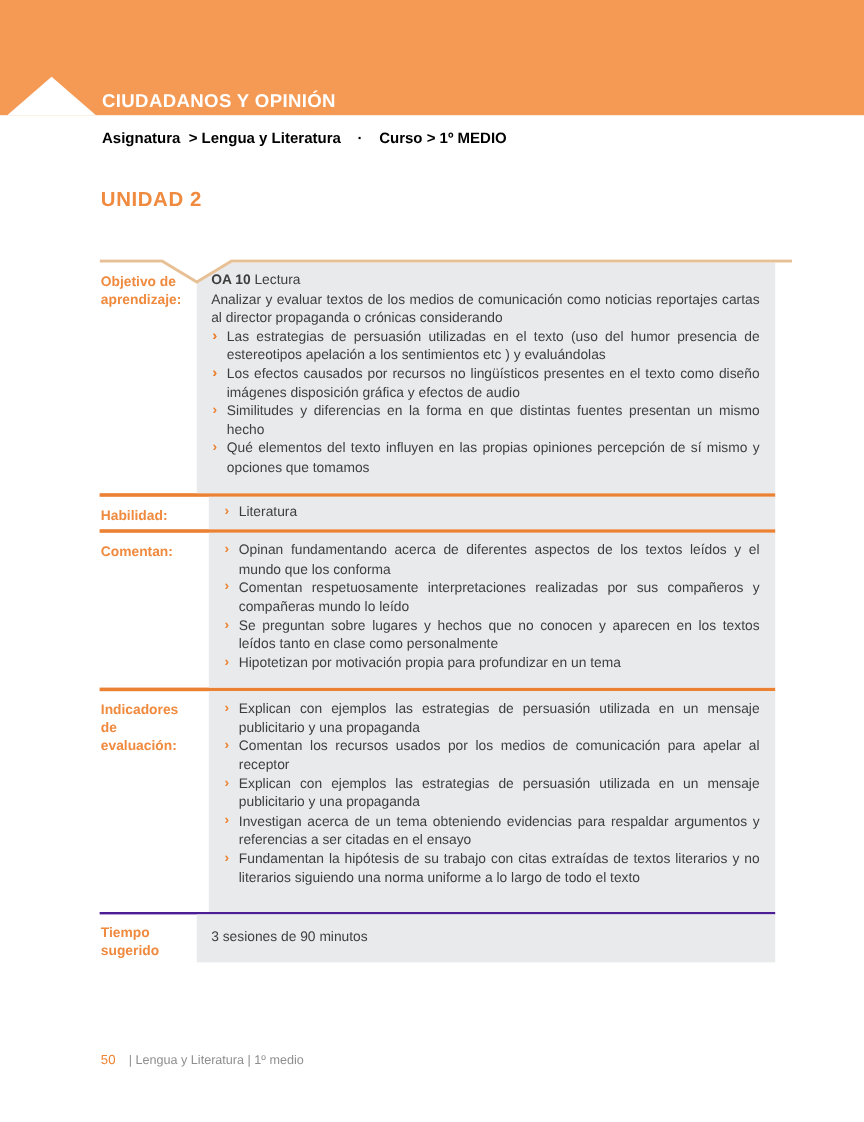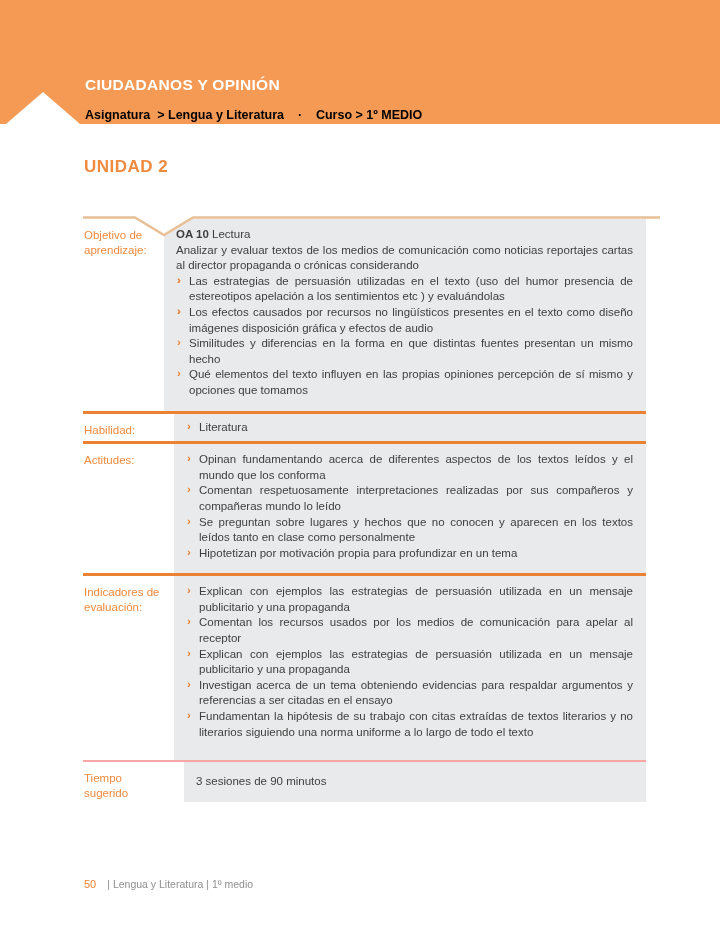--- a/index.html
+++ b/index.html
@@ -6,21 +6,21 @@
   .page{
     position:relative;
     width:720px;height:935px;
     background:#ffffff;
     font-family:"Liberation Sans","DejaVu Sans",sans-serif;
     color:#3e3e3e;
     overflow:hidden;
   }
   
   .banner{
-    position:absolute;top:0;left:0;width:720px;height:124px;
+    position:absolute;top:0;left:0;width:720px;height:96px;
     background:#F49A55;
   }
   .banner-notch{
     position:absolute;bottom:0;left:6px;
     width:0;height:0;
     border-left:37px solid transparent;
     border-right:37px solid transparent;
     border-bottom:32px solid #ffffff;
   }
   .banner-title{
@@ -39,24 +39,24 @@
   
   .oa-table{
     position:absolute;left:83px;top:217px;width:563px;
   }
   .top-rule{
     position:absolute;top:-1px;left:0;pointer-events:none;z-index:2;
   }
   .rows{margin-top:2px;}
   .row{display:flex;}
   .rule-thick{border-top:3px solid #EB8133;gap:10px;}
-  .rule-thin-dark{border-top:2px solid #fca5a5;gap:20px;}
+  .rule-thin-dark{border-top:2px solid #4c1d95;}
   .cell-label{
     width:76px;flex:0 0 76px;padding:9px 4px 0 1px;
-    color:#EF8A3E;font-size:11.5px;font-weight:normal;line-height:15px;
+    color:#EF8A3E;font-size:11.5px;font-weight:bold;line-height:15px;
   }
   .cell-content{
     flex:1;background:#E9EAEB;
     padding:8px 13px 12px 12px;
     font-size:11.5px;line-height:15.6px;color:#3e3e3e;
   }
   .cell-content.pad-slim{padding-top:6px;padding-bottom:6px;}
   .cell-content.pad-deep{padding-bottom:20px;}
   .cell-content.pad-time{padding-top:12px;}
   .oa-heading{margin:0 0 0 0;}
@@ -118,21 +118,21 @@
       <div class="row rule-thick">
         <div class="cell-label">Habilidad:</div>
         <div class="cell-content pad-slim">
           <ul class="bullets">
             <li><span class="marker">›</span><span>Literatura</span></li>
           </ul>
         </div>
       </div>
 
       <div class="row rule-thick">
-        <div class="cell-label">Actitudes:</div>
+        <div class="cell-label">Comentan:</div>
         <div class="cell-content">
           <ul class="bullets">
             <li><span class="marker">›</span><span>Opinan fundamentando acerca de diferentes aspectos de los textos leídos y el mundo que los conforma</span></li>
             <li><span class="marker">›</span><span>Comentan respetuosamente interpretaciones realizadas por sus compañeros y compañeras mundo lo leído</span></li>
             <li><span class="marker">›</span><span>Se preguntan sobre lugares y hechos que no conocen y aparecen en los textos leídos tanto en clase como personalmente</span></li>
             <li><span class="marker">›</span><span>Hipotetizan por motivación propia para profundizar en un tema</span></li>
           </ul>
         </div>
       </div>
 

